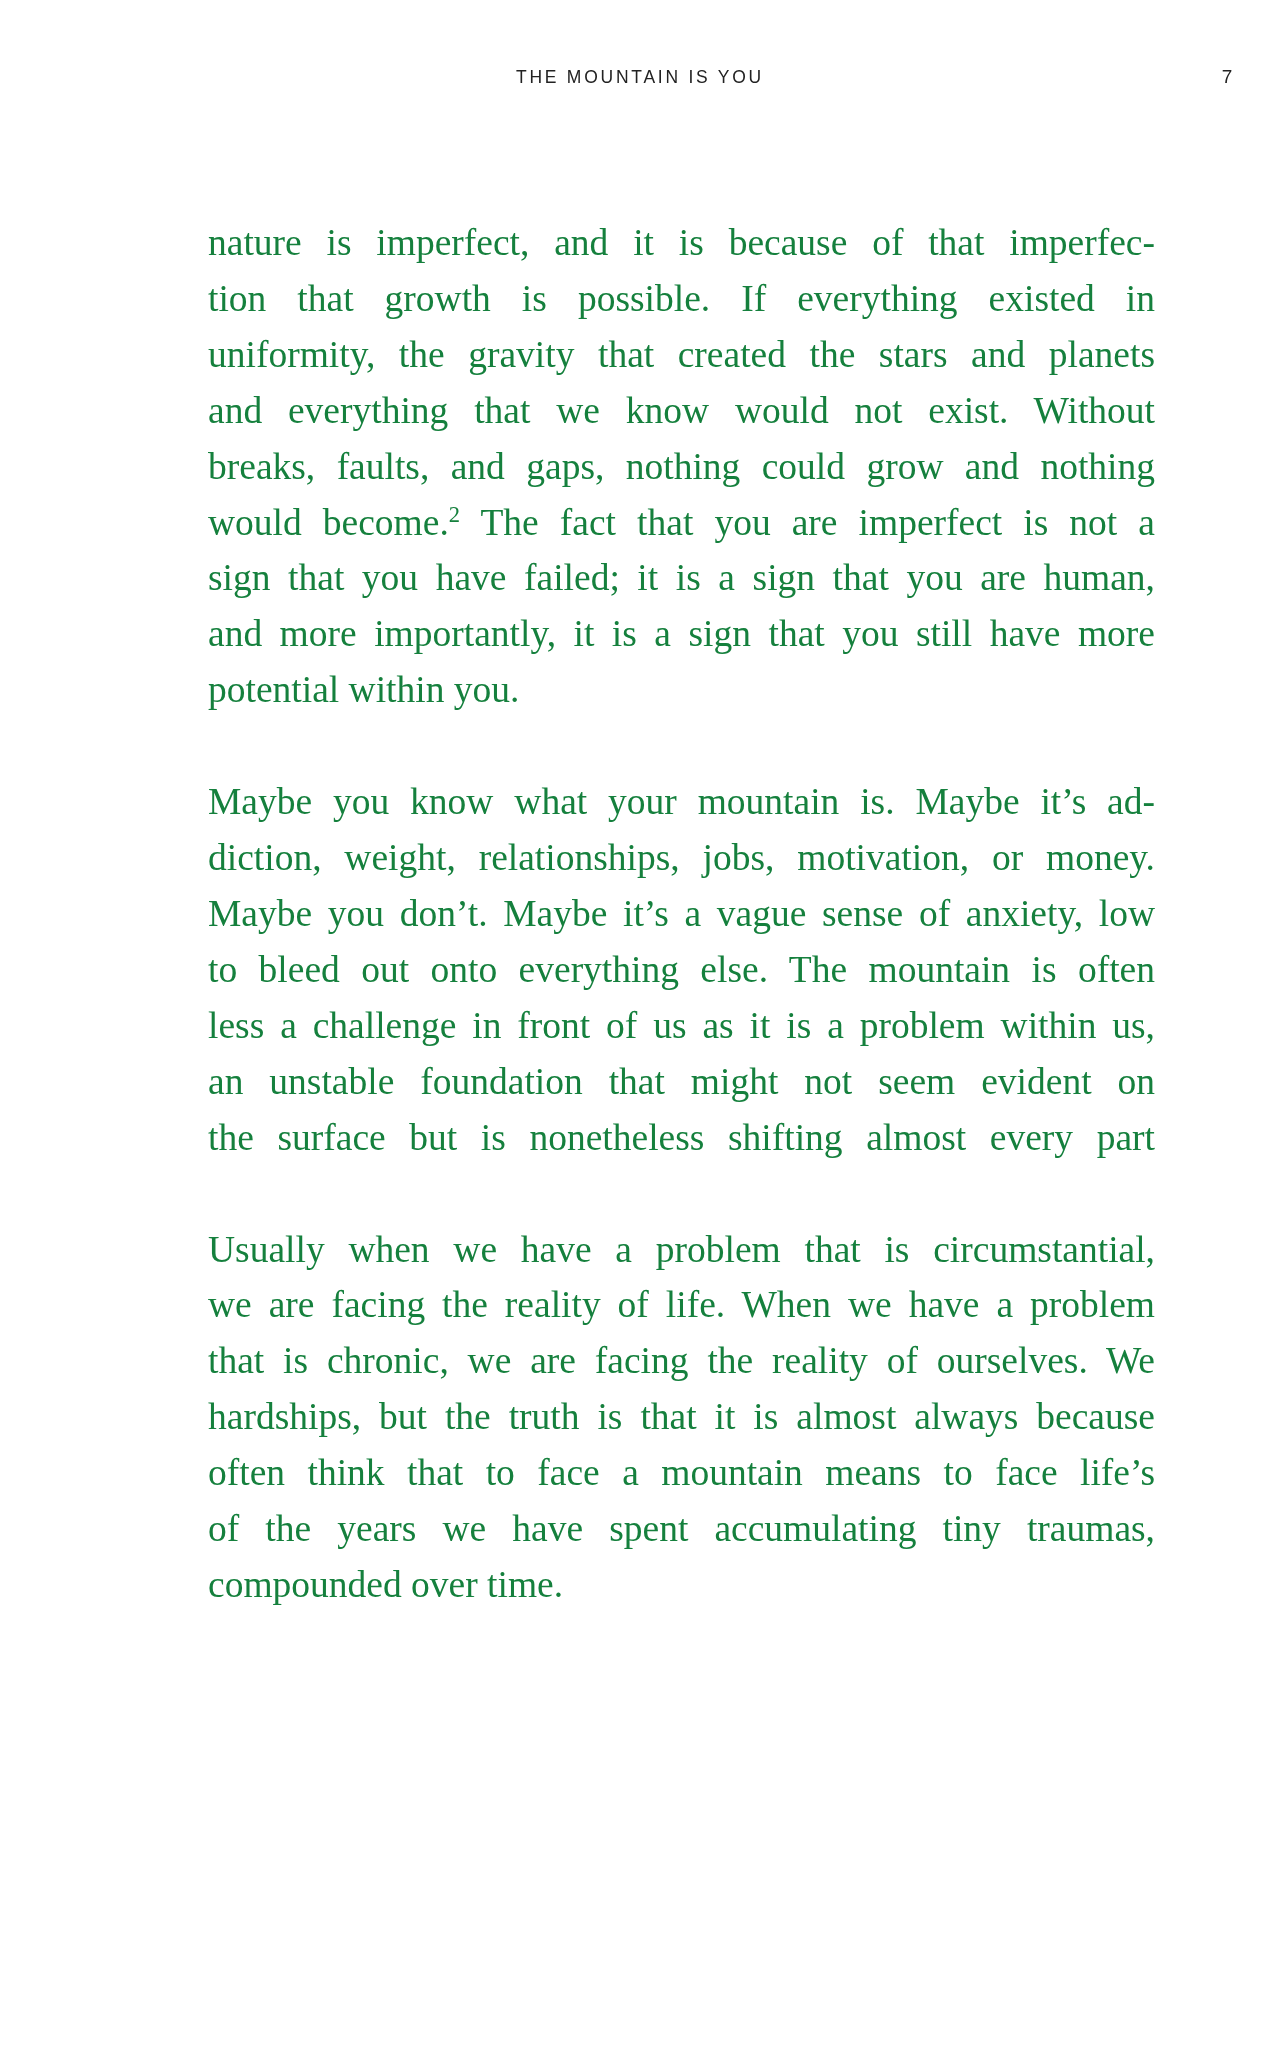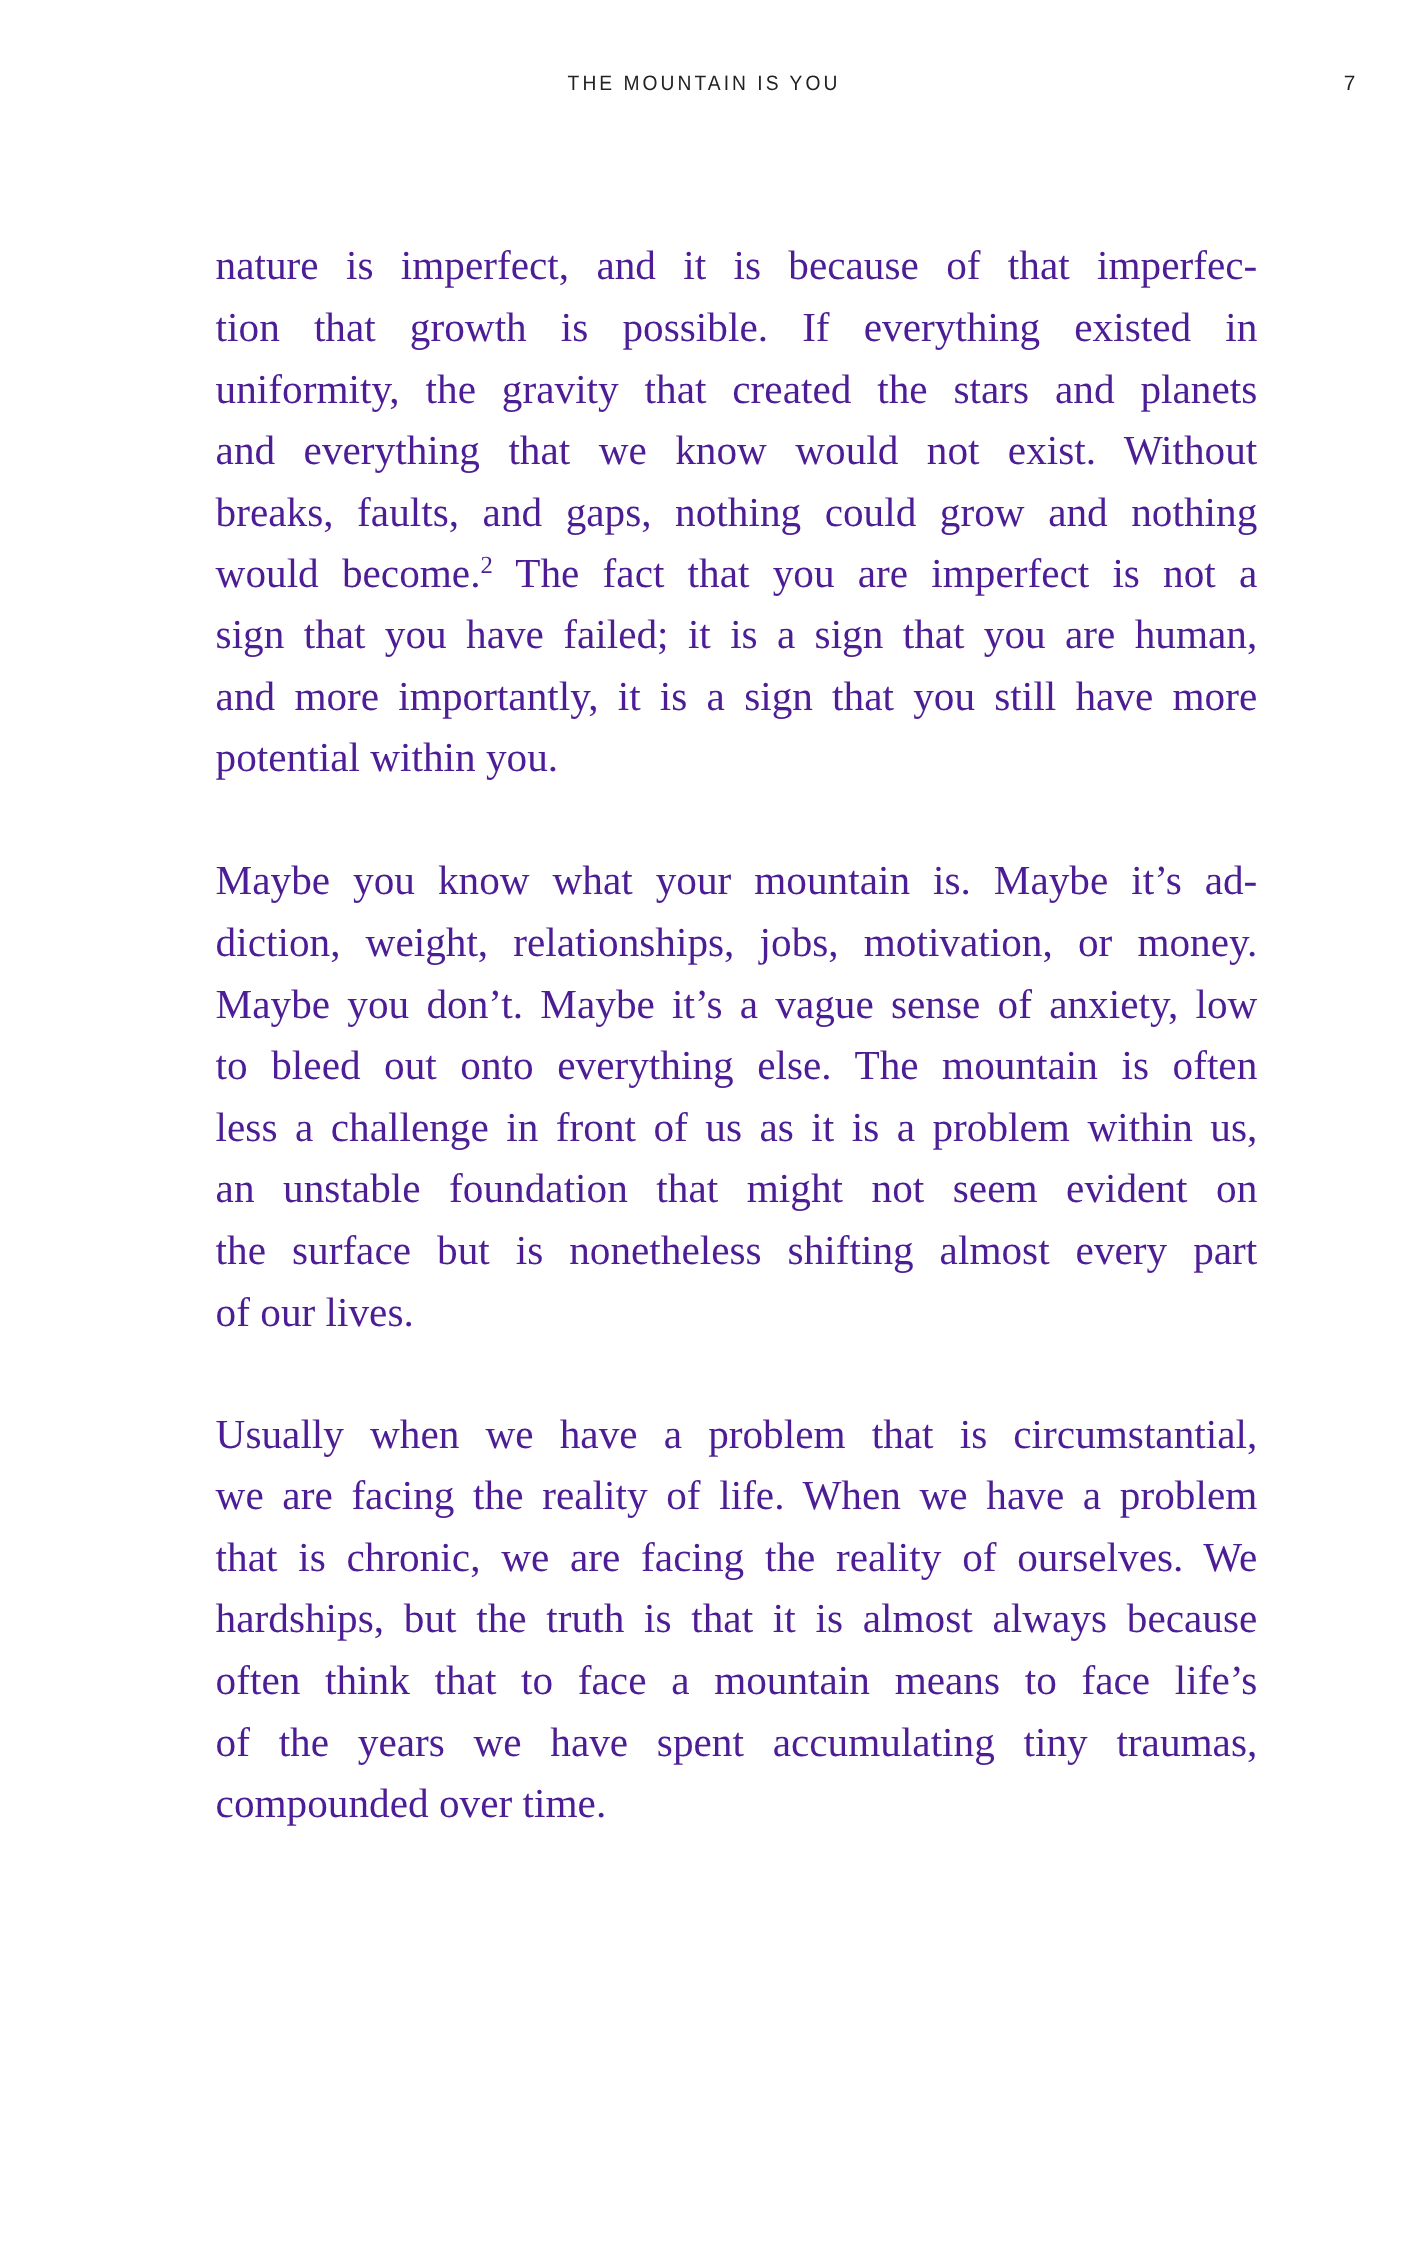--- a/index.html
+++ b/index.html
@@ -7,23 +7,23 @@
   .running-head {
     position: absolute; top: 66px; left: 0; width: 1280px; text-align: center;
     font-family: "Liberation Sans", sans-serif; font-size: 19px; letter-spacing: 3px;
     color: #222222; transform: scaleX(0.92);
   }
   .page-number {
     position: absolute; top: 66px; left: 1212px; width: 30px; text-align: center;
     font-family: "Liberation Sans", sans-serif; font-size: 19px; color: #222222;
   }
   .body-text {
-    position: absolute; left: 196px; width: 947px; top: 215px;
+    position: absolute; left: 208px; width: 947px; top: 215px;
     font-family: "Liberation Serif", serif; font-size: 37.5px; line-height: 55.9px;
-    color: #4c1d95; text-align: justify; text-align-last: left;
+    color: #15803d; text-align: justify; text-align-last: left;
     hyphens: manual;
   }
   .line { display: block; text-align: justify; text-align-last: justify; white-space: nowrap; overflow: visible; }
   .line.last { text-align-last: left; }
   .para { margin: 0 0 56px 0; }
   sup { font-size: 60%; line-height: 0; vertical-align: 0.6em; }
 </style>
 </head>
 <body>
 
@@ -43,21 +43,20 @@
     <span class="line last">potential within you.</span>
   </div>
   <div class="para">
     <span class="line">Maybe you know what your mountain is. Maybe it’s ad-</span>
     <span class="line">diction, weight, relationships, jobs, motivation, or money.</span>
     <span class="line">Maybe you don’t. Maybe it’s a vague sense of anxiety, low</span>
     <span class="line">to bleed out onto everything else. The mountain is often</span>
     <span class="line">less a challenge in front of us as it is a problem within us,</span>
     <span class="line">an unstable foundation that might not seem evident on</span>
     <span class="line">the surface but is nonetheless shifting almost every part</span>
-    <span class="line last">of our lives.</span>
   </div>
   <div class="para">
     <span class="line">Usually when we have a problem that is circumstantial,</span>
     <span class="line">we are facing the reality of life. When we have a problem</span>
     <span class="line">that is chronic, we are facing the reality of ourselves. We</span>
     <span class="line">hardships, but the truth is that it is almost always because</span>
     <span class="line">often think that to face a mountain means to face life’s</span>
     <span class="line">of the years we have spent accumulating tiny traumas,</span>
     <span class="line last">compounded over time.</span>
   </div>

